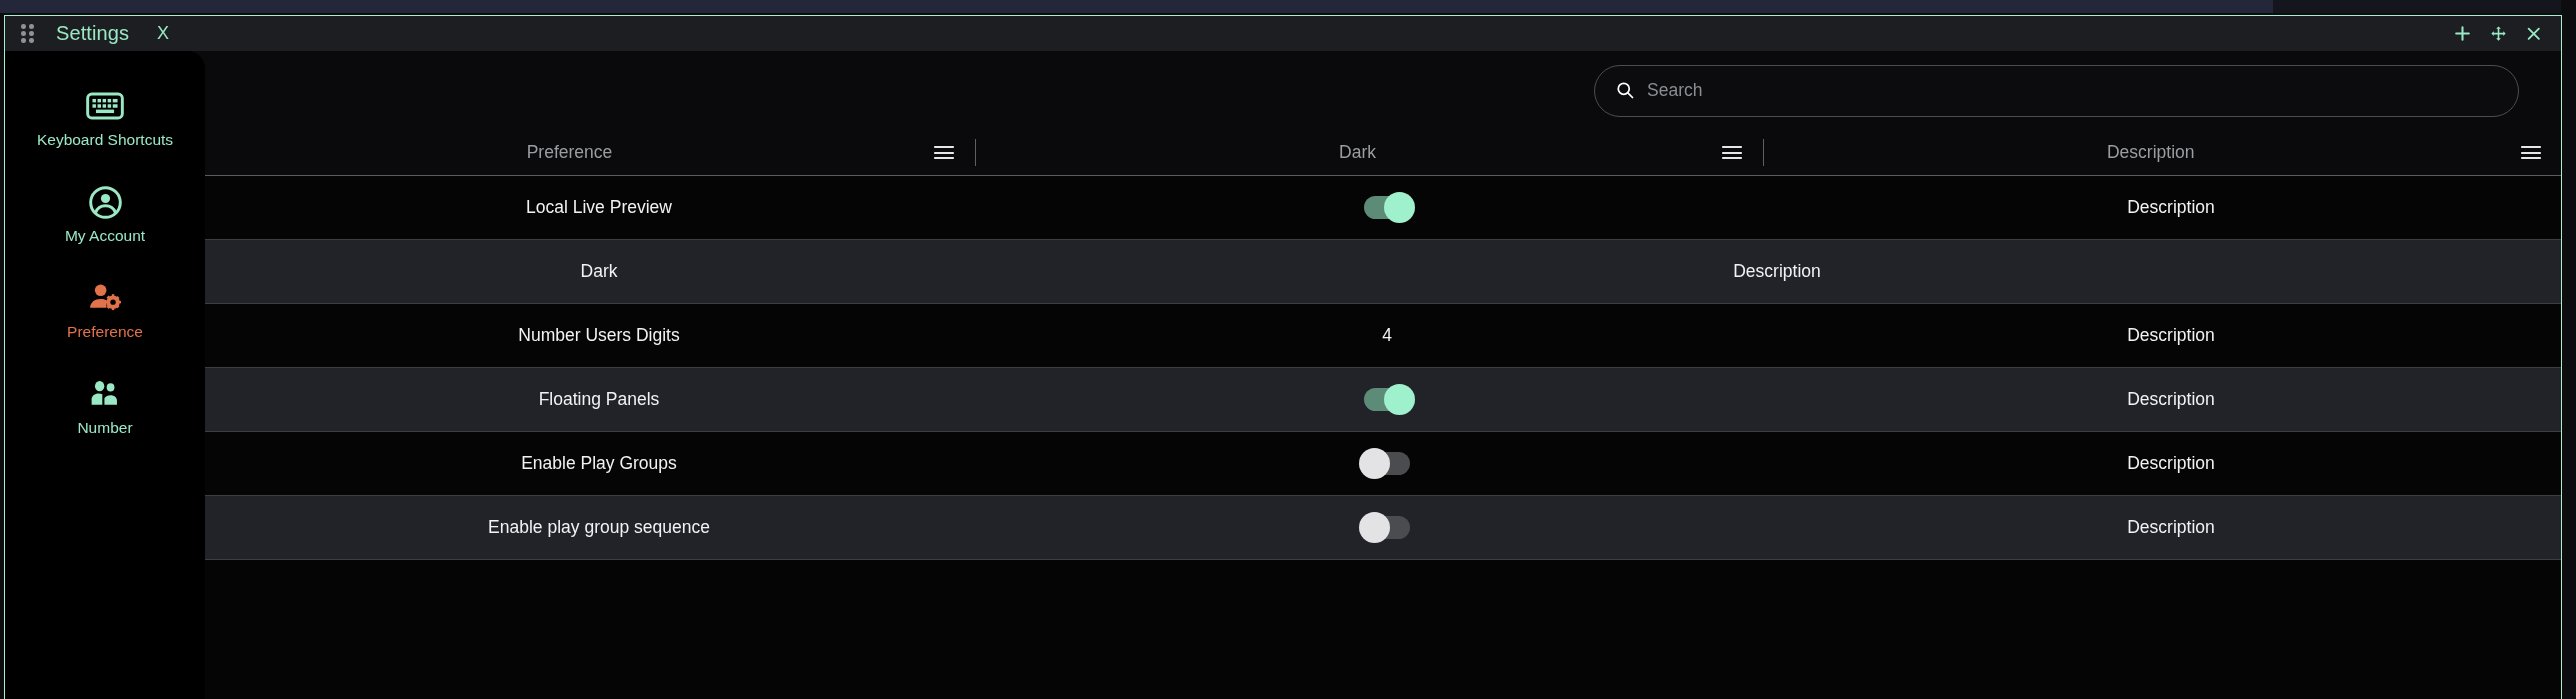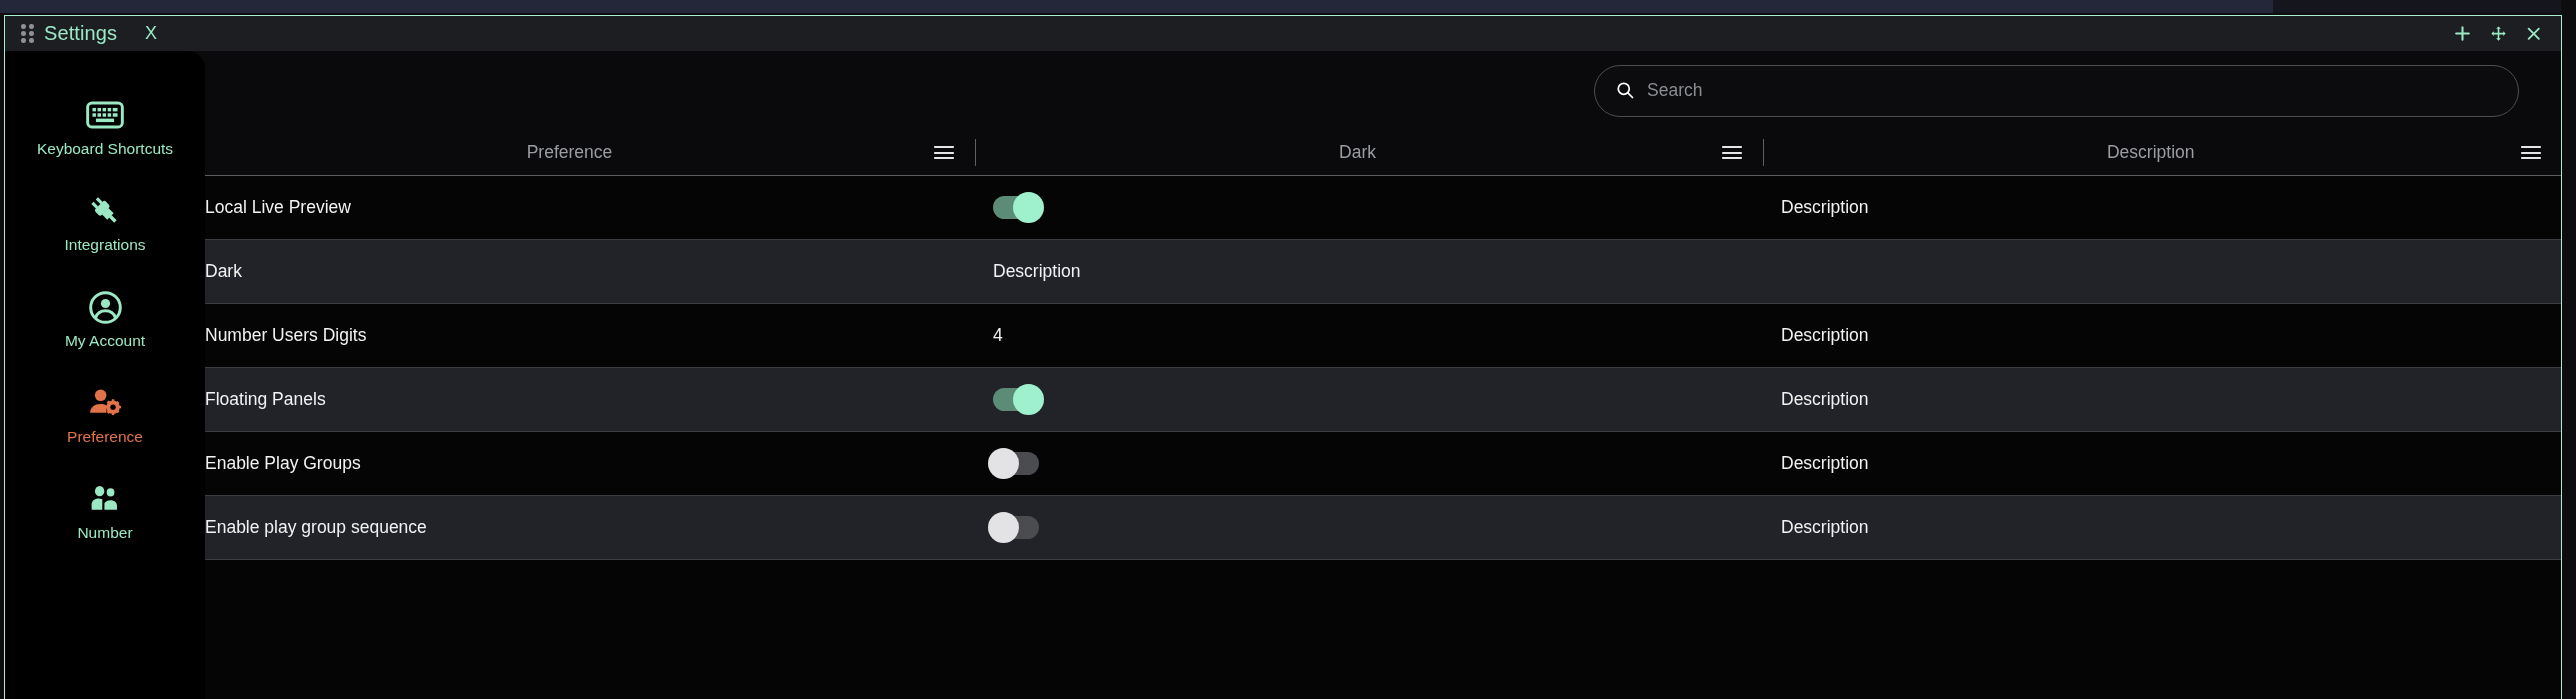--- a/index.html
+++ b/index.html
@@ -68,20 +68,21 @@
   #drag-handle i {
     width: 4.7px; height: 4.7px;
     border-radius: 50%;
     background: #8f9196;
     display: block;
   }
   #tab-settings-label {
     color: #9be8c4;
     font-size: 20px;
     letter-spacing: 0.1px;
+    margin-left: 12px;
   }
   #tab-close-x {
     color: #9be8c4;
     font-size: 18px;
     margin-left: 28px;
     cursor: pointer;
   }
 
   #window-controls {
     position: absolute;
@@ -104,21 +105,21 @@
     position: relative;
     height: 648px;
     display: flex;
   }
 
   #sidebar {
     width: 200px;
     flex: 0 0 200px;
     background: #000000;
     border-top-right-radius: 17.5px;
-    padding-top: 27px;
+    padding-top: 18px;
     display: flex;
     flex-direction: column;
     align-items: center;
     gap: 0;
   }
   .nav-item {
     width: 100%;
     height: 96px;
     display: flex;
     flex-direction: column;
@@ -214,21 +215,21 @@
 
   .tr {
     height: 64px;
     display: flex;
     align-items: center;
     border-bottom: 1px solid #3b3e43;
   }
   .tr.odd  { background: #050506; }
   .tr.even { background: #212328; }
 
-  .td { display: flex; align-items: center; height: 100%; }
+  .td { display: flex; align-items: center; justify-content: center; height: 100%; }
   .td-text { color: #f2f2f4; font-size: 17.5px; }
 
   
   .switch {
     width: 46px; height: 23px;
     border-radius: 11.4px;
     position: relative;
     cursor: pointer;
     display: block;
   }
@@ -304,34 +305,20 @@
             <rect x="12.2" y="9.2" width="2.6" height="2.6" fill="currentColor"></rect>
             <rect x="16" y="9.2" width="2.6" height="2.6" fill="currentColor"></rect>
             <rect x="19.8" y="9.2" width="3.6" height="2.6" fill="currentColor"></rect>
             <rect x="7.2" y="13.2" width="13.6" height="2.6" fill="currentColor"></rect>
           </svg>
         </span>
         <span class="nav-label">Keyboard Shortcuts</span>
       </div>
 
 
-      <div class="nav-item">
-        <span class="nav-icon">
-          <svg width="35" height="35" viewBox="0 0 26 26">
-            <g transform="rotate(-45 13 13)">
-              <rect x="9.5" y="1.6" width="2.3" height="5" fill="currentColor"></rect>
-              <rect x="14.2" y="1.6" width="2.3" height="5" fill="currentColor"></rect>
-              <rect x="7.6" y="6.4" width="10.8" height="6.4" rx="1.6" fill="currentColor"></rect>
-              <rect x="9.6" y="12.6" width="6.8" height="5.6" fill="currentColor"></rect>
-              <rect x="11.7" y="18" width="2.6" height="5.4" fill="currentColor"></rect>
-            </g>
-          </svg>
-        </span>
-        <span class="nav-label">Integrations</span>
-      </div>
 
       <div class="nav-item">
         <span class="nav-icon">
           <svg width="35" height="35" viewBox="0 0 26 26">
             <circle cx="13" cy="13" r="11" fill="none" stroke="currentColor" stroke-width="2.2"></circle>
             <circle cx="13" cy="10" r="3.4" fill="currentColor"></circle>
             <path d="M5.6 20.6a7.9 7.9 0 0 1 14.8 0" fill="none" stroke="currentColor" stroke-width="2.2"></path>
           </svg>
         </span>
         <span class="nav-label">My Account</span>

